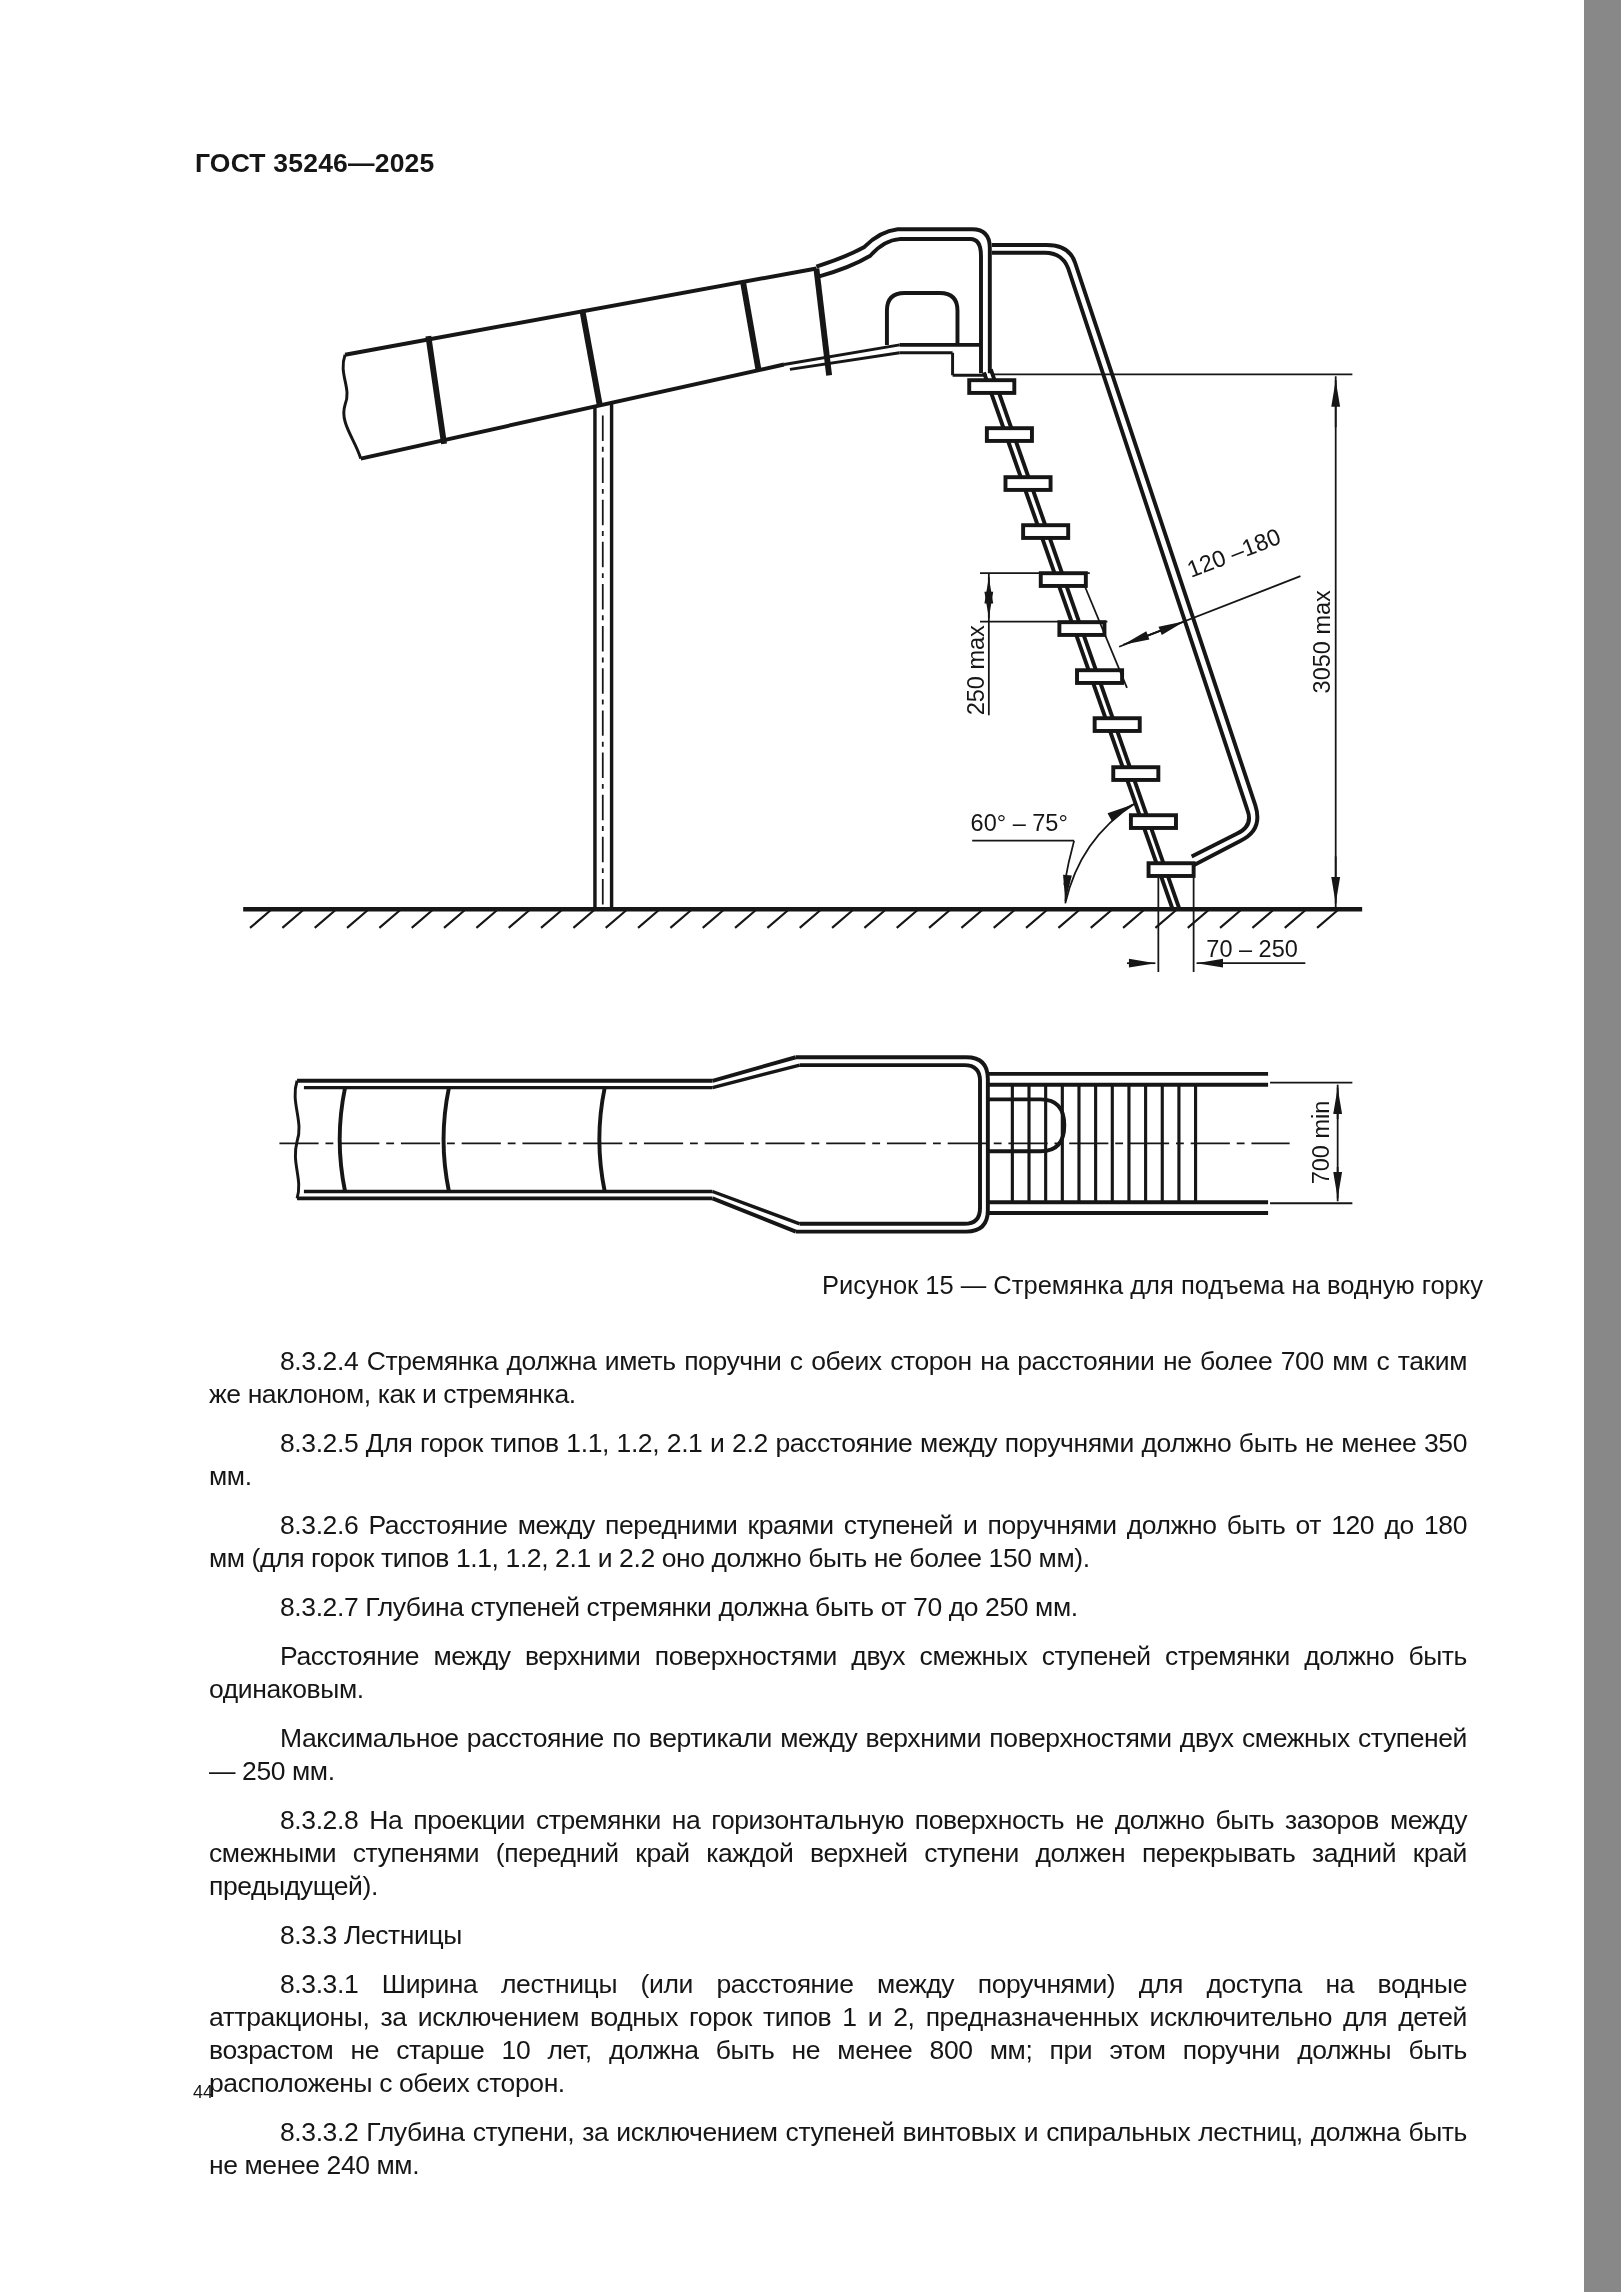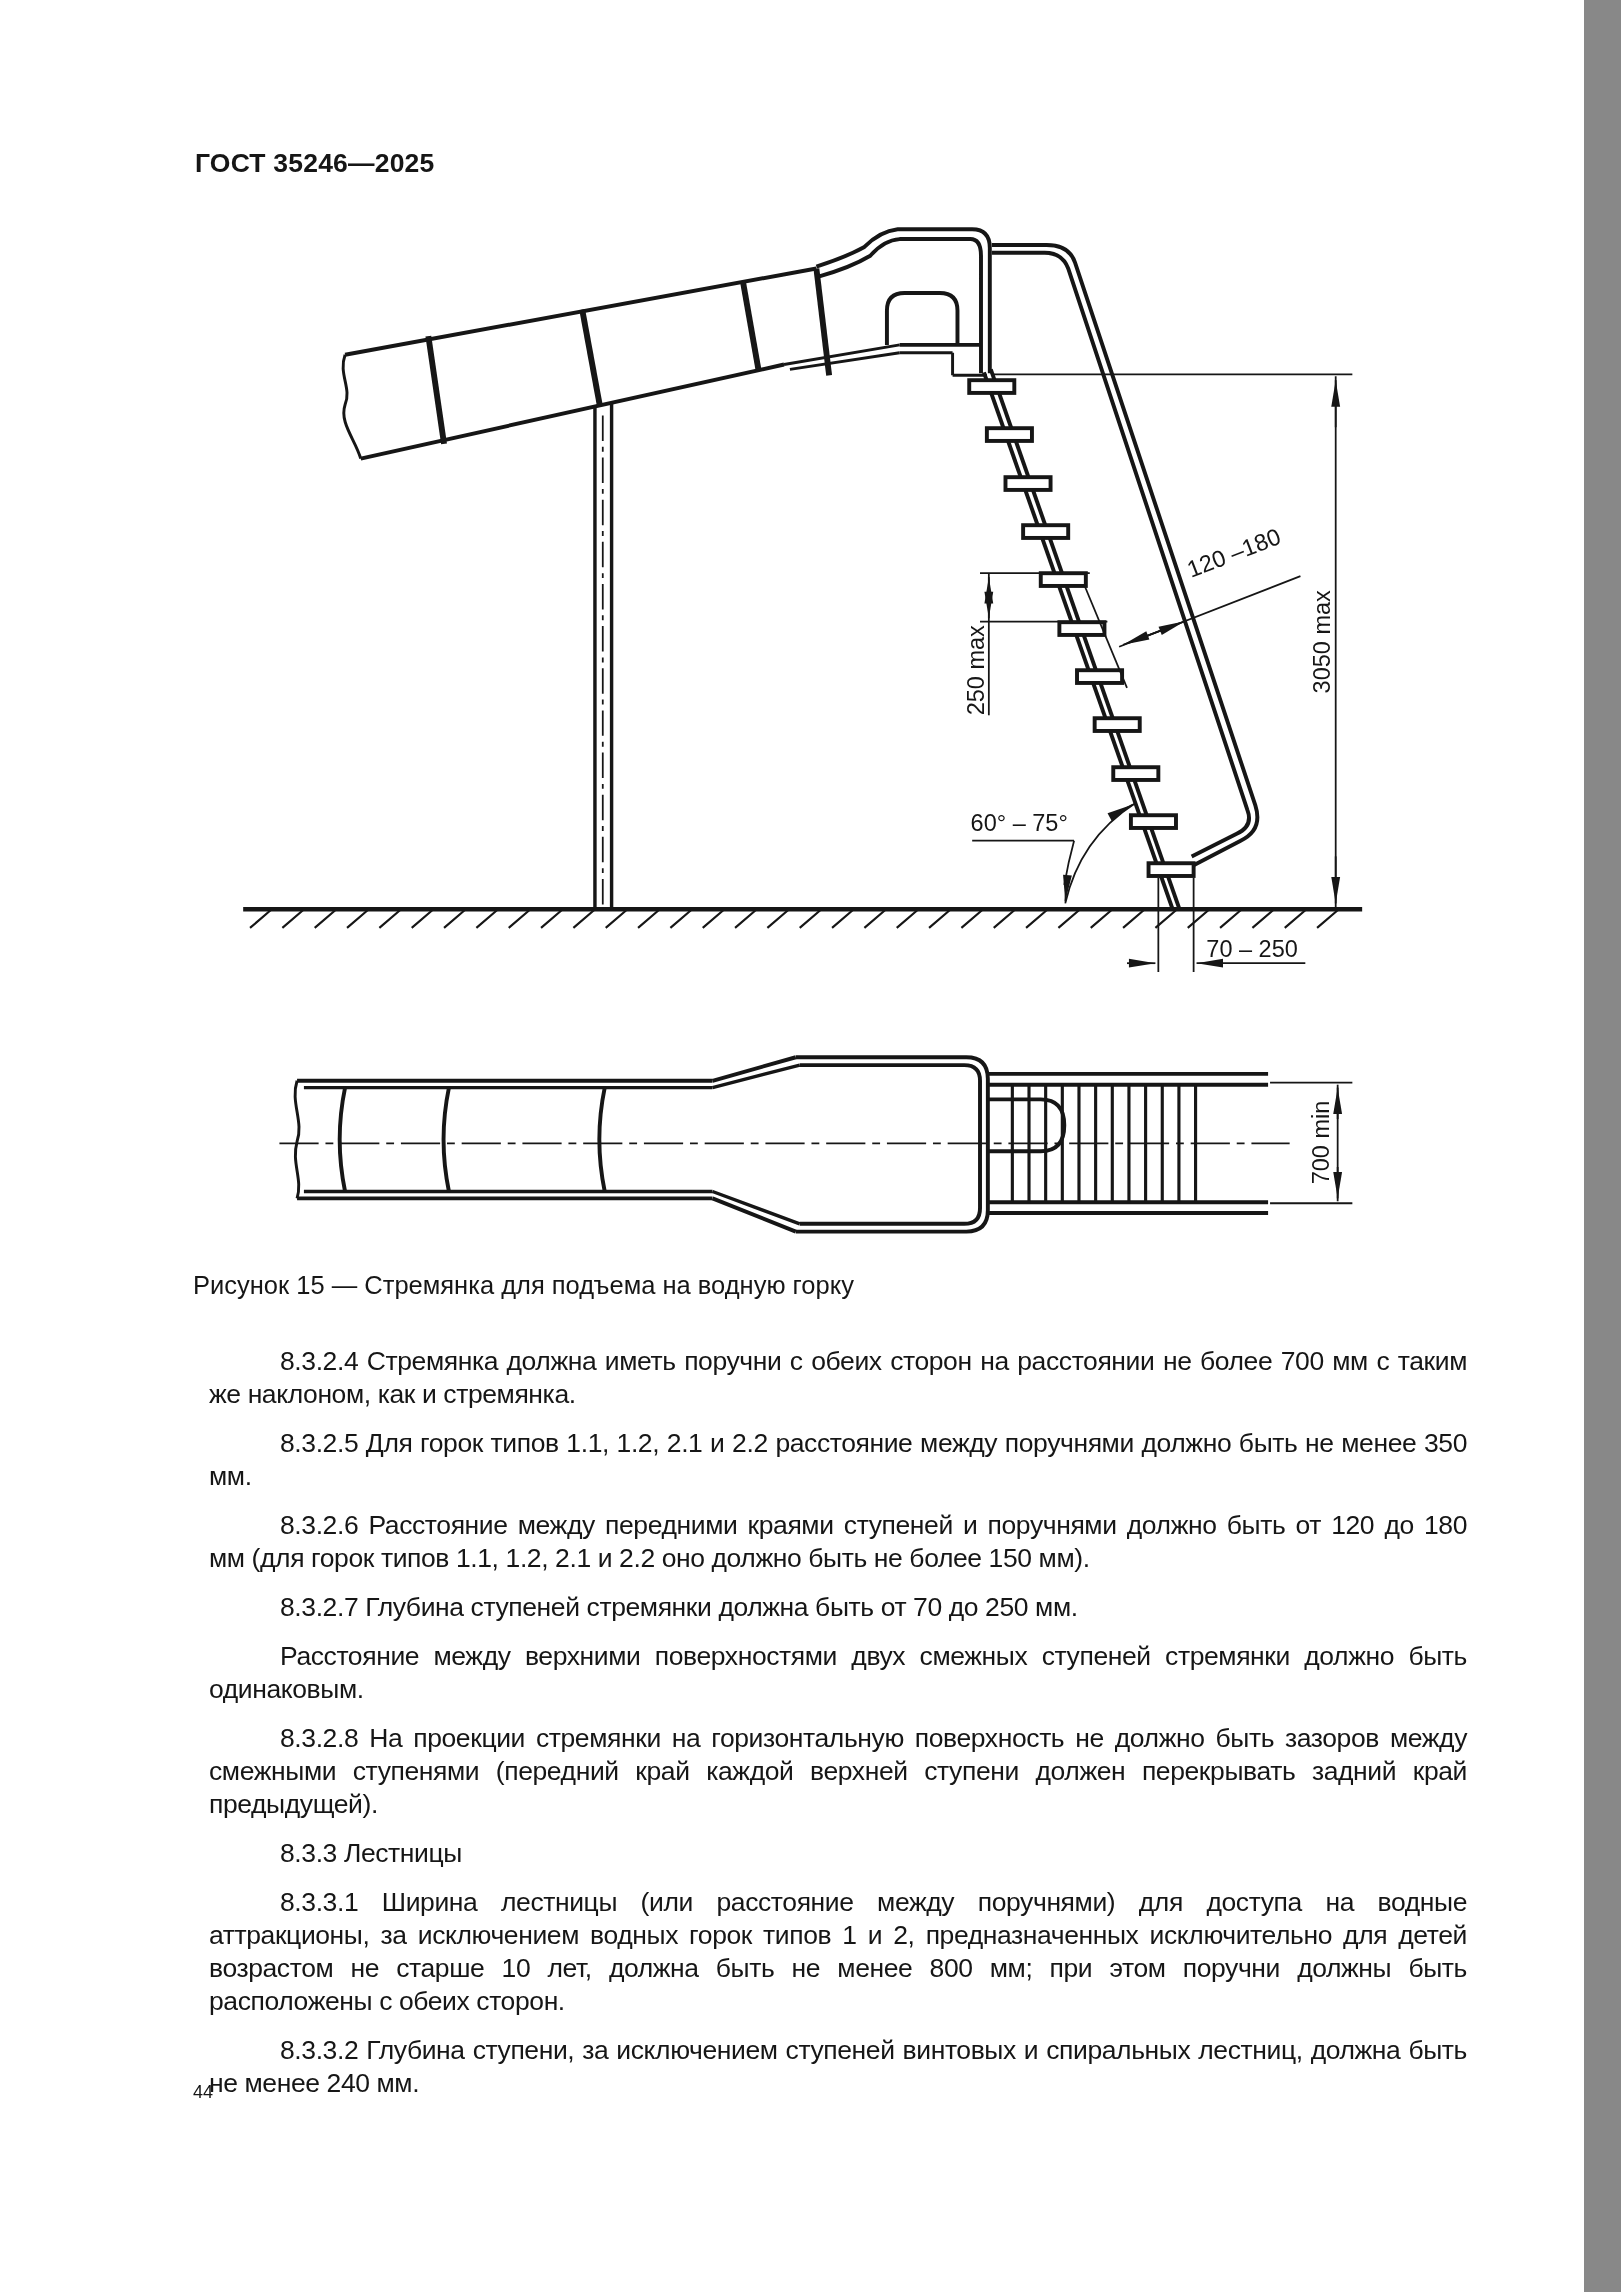--- a/index.html
+++ b/index.html
@@ -1,21 +1,21 @@
 <!DOCTYPE html>
 <html><head>
 <meta charset="utf-8">
 <style>
   html,body{margin:0;padding:0;background:#888;}
   .page{
     position:relative; width:1584px; height:2293px; background:#ffffff;
     font-family:"Liberation Sans", sans-serif; color:#161616; overflow:hidden;
   }
   .hdr{position:absolute; left:195px; top:148px; font-size:26.5px; font-weight:bold; letter-spacing:0.2px;}
-  .figcap{position:absolute; left:193px; top:1271px; width:1290px; text-align:left; font-size:25.5px;}
+  .figcap{position:absolute; left:193px; top:1271px; width:1290px; text-align:right; font-size:25.5px;}
   .txt{position:absolute; left:193px; top:1329px; width:1290px; font-size:26.5px; line-height:33px; letter-spacing:-0.4px; text-align:justify;}
   .txt p{margin:16px; text-indent:71px;}
   .txt p.b{font-weight:normal;}
   .pagenum{position:absolute; left:193px; top:2082px; font-size:18px;}
   svg{position:absolute; left:0; top:0;}
   svg .ln{stroke:#161616; fill:none;}
   svg text{font-family:"Liberation Sans", sans-serif; font-size:24px; fill:#161616;}
 </style>
 </head>
 <body>
@@ -160,20 +160,21 @@
   </svg>
 
   <div class="figcap">Рисунок 15 — Стремянка для подъема на водную горку</div>
 
   <div class="txt">
     <p>8.3.2.4 Стремянка должна иметь поручни с обеих сторон на расстоянии не более 700 мм с таким же наклоном, как и стремянка.</p>
     <p>8.3.2.5 Для горок типов 1.1, 1.2, 2.1 и 2.2 расстояние между поручнями должно быть не менее 350 мм.</p>
     <p>8.3.2.6 Расстояние между передними краями ступеней и поручнями должно быть от 120 до 180 мм (для горок типов 1.1, 1.2, 2.1 и 2.2 оно должно быть не более 150 мм).</p>
     <p>8.3.2.7 Глубина ступеней стремянки должна быть от 70 до 250 мм.</p>
     <p>Расстояние между верхними поверхностями двух смежных ступеней стремянки должно быть одинаковым.</p>
+    <p>Максимальное расстояние по вертикали между верхними поверхностями двух смежных ступеней — 250 мм.</p>
     <p>8.3.2.8 На проекции стремянки на горизонтальную поверхность не должно быть зазоров между смежными ступенями (передний край каждой верхней ступени должен перекрывать задний край предыдущей).</p>
     <p class="b">8.3.3 Лестницы</p>
     <p>8.3.3.1 Ширина лестницы (или расстояние между поручнями) для доступа на водные аттракционы, за исключением водных горок типов 1 и 2, предназначенных исключительно для детей возрастом не старше 10 лет, должна быть не менее 800 мм; при этом поручни должны быть расположены с обеих сторон.</p>
     <p>8.3.3.2 Глубина ступени, за исключением ступеней винтовых и спиральных лестниц, должна быть не менее 240 мм.</p>
   </div>
 
   <div class="pagenum">44</div>
 
 </div>
 

